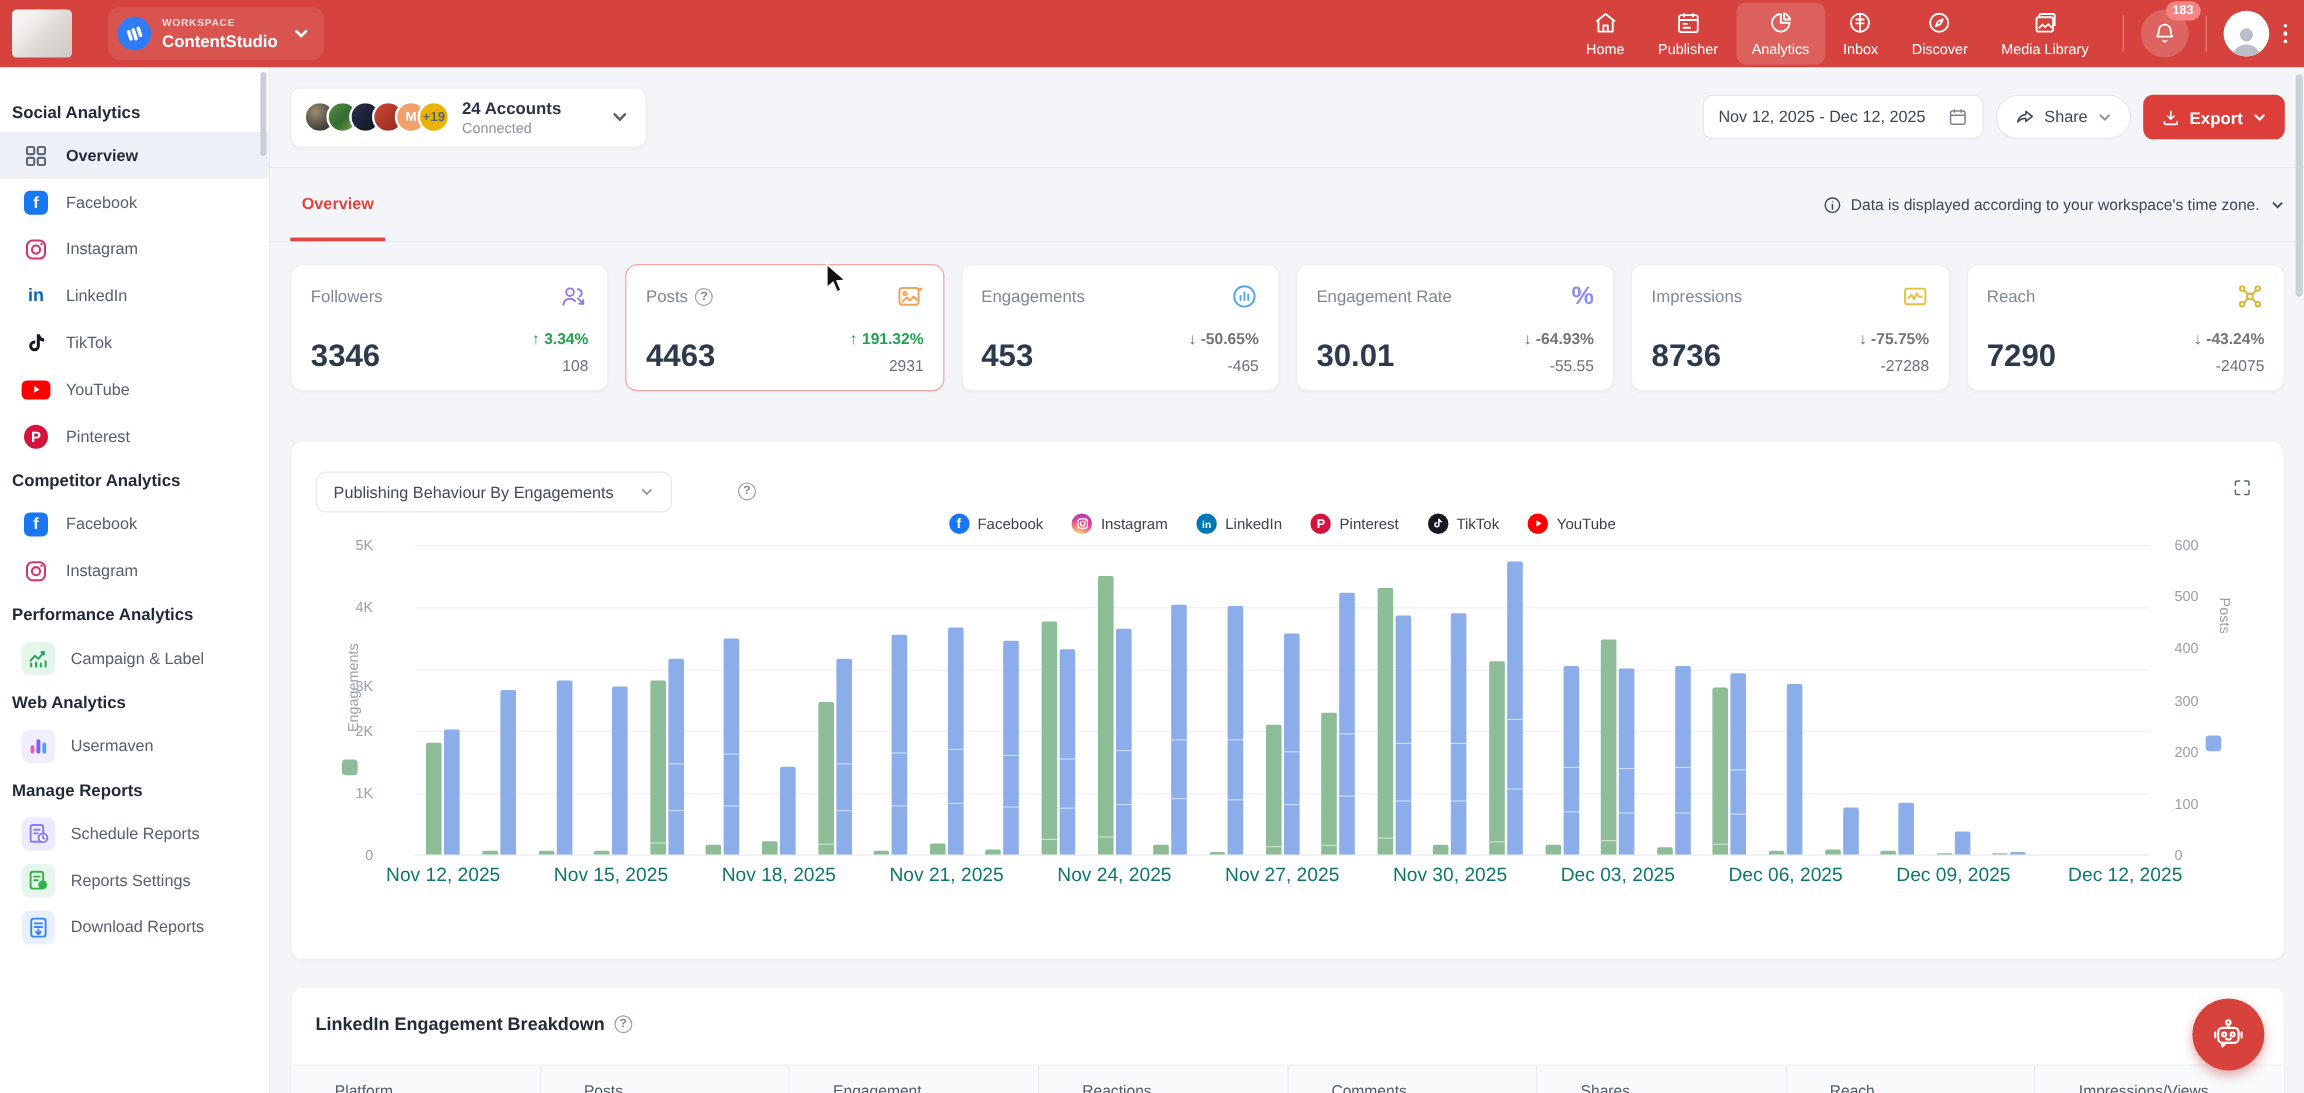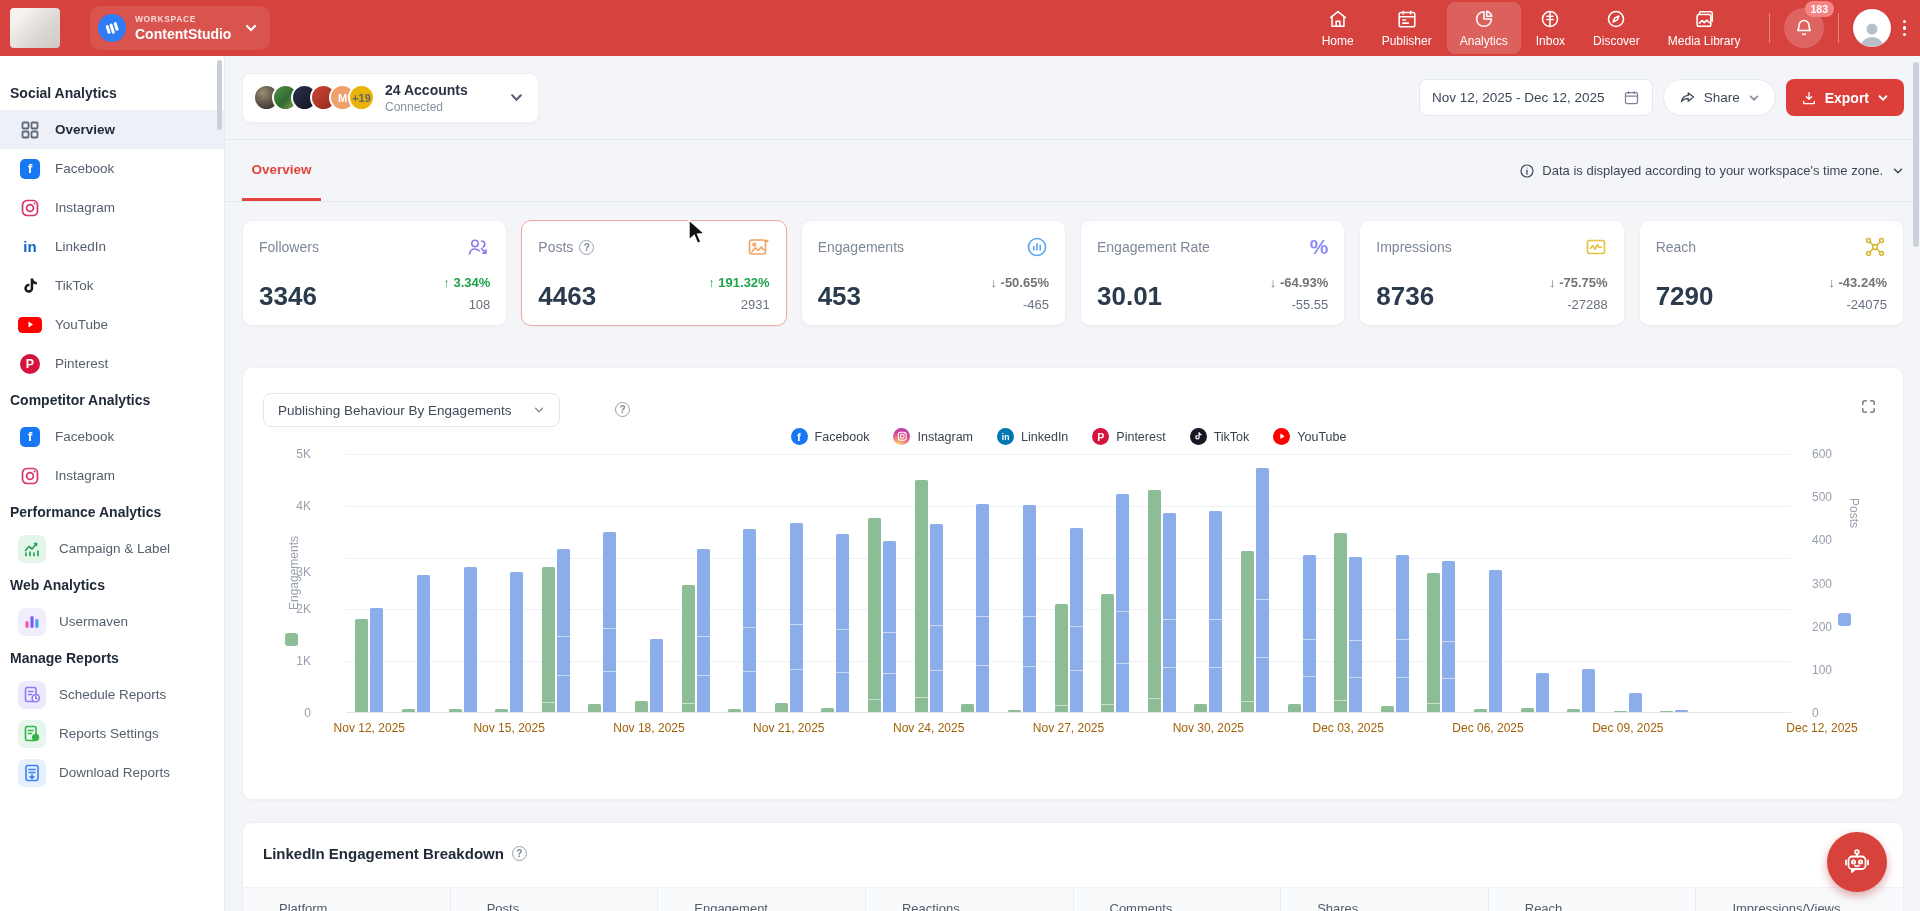--- a/index.html
+++ b/index.html
@@ -76,21 +76,21 @@
 .expand-ic { position:absolute; right:26px; top:30px; cursor:pointer; }
 .legend { position:absolute; left:103px; top:60px; width:1445px; display:flex; justify-content:center; gap:24px; }
 .lg-item { display:flex; align-items:center; gap:7px; font-size:12.5px; color:#39424e; cursor:pointer; }
 .plot { position:absolute; left:103px; top:86px; width:1445px; height:259px; border-bottom:1px solid #e4e8ee; }
 .gridline { position:absolute; left:0; right:0; height:1px; background:#eef1f5; }
 .bar { position:absolute; bottom:0; width:13px; border-radius:1.5px 1.5px 0 0; }
 .hairline { position:absolute; left:0; right:0; height:1px; background:rgba(255,255,255,0.55); }
 .ytick { position:absolute; font-size:12px; color:#98a0ad; }
 .ytick.left { left:-110px; width:75px; text-align:right; }
 .ytick.right { left:1466px; width:60px; text-align:left; }
-.xtick { position:absolute; top:267px; font-size:12px; color:#a16207; white-space:nowrap; transform:translateX(-50%);text-align:right; }
+.xtick { position:absolute; top:267px; font-size:16px; color:#0f766e; white-space:nowrap; transform:translateX(-50%);text-align:right; }
 .axis-title { position:absolute; font-size:12px; color:#97a0ad; white-space:nowrap; }
 .marker-sq { position:absolute; width:13px; height:13px; border-radius:3px; }
 
 
 .table-panel { margin:22px 16px 0 17px; height:130px; background:#fff; border:1px solid #eef0f4; border-radius:10px 10px 0 0; position:relative; overflow:hidden; }
 .tp-head { position:absolute; left:20px; top:22px; display:flex; align-items:center; gap:8px; font-size:15px; font-weight:700; color:#222b38; }
 .tp-cols { position:absolute; left:0; right:0; top:64px; height:66px; background:#f8fafc; border-top:1px solid #eef1f5; display:flex; }
 .tp-col { flex:1; padding:13px 0 0 36px; font-size:13px; color:#515c6a; border-left:1px solid #e9edf2; }
 .tp-col:first-child { border-left:none; }
 
@@ -737,21 +737,21 @@
         <div class="xtick" style="left: 1142.02px;">Dec 06, 2025</div>
         <div class="bar" style="left: 1174.63px; height: 4.144px; background: rgb(140, 189, 151);"></div>
         <div class="bar" style="left: 1189.63px; height: 38.85px; background: rgb(139, 173, 234);"></div>
         <div class="bar" style="left: 1221.24px; height: 2.59px; background: rgb(140, 189, 151);"></div>
         <div class="bar" style="left: 1236.24px; height: 43.1667px; background: rgb(139, 173, 234);"></div>
         <div class="bar" style="left: 1267.85px; height: 1.036px; background: rgb(140, 189, 151);"></div>
         <div class="bar" style="left: 1282.85px; height: 18.5617px; background: rgb(139, 173, 234);"></div>
         <div class="xtick" style="left: 1281.85px;">Dec 09, 2025</div>
         <div class="bar" style="left: 1314.47px; height: 0.518px; background: rgb(140, 189, 151);"></div>
         <div class="bar" style="left: 1329.47px; height: 1.72667px; background: rgb(139, 173, 234);"></div>
-        <div class="xtick" style="left: 1476px;">Dec 12, 2025</div>
+        <div class="xtick" style="left: 1425px;">Dec 12, 2025</div>
       </div>
     <div class="axis-title" style="left:14px; top:198px; transform:rotate(-90deg); transform-origin:center;" id="yleft-title">Engagements</div>
     <div class="axis-title" style="left:1596px; top:138px; transform:rotate(90deg); transform-origin:center;" id="yright-title">Posts</div>
     <div class="marker-sq" style="left:42px; top:265px; background:#8cbd97;"></div>
     <div class="marker-sq" style="left:1595px; top:245px; background:#8badea;"></div>
   </div>
 
   <div class="table-panel">
     <div class="tp-head">
       <span>LinkedIn Engagement Breakdown</span>

